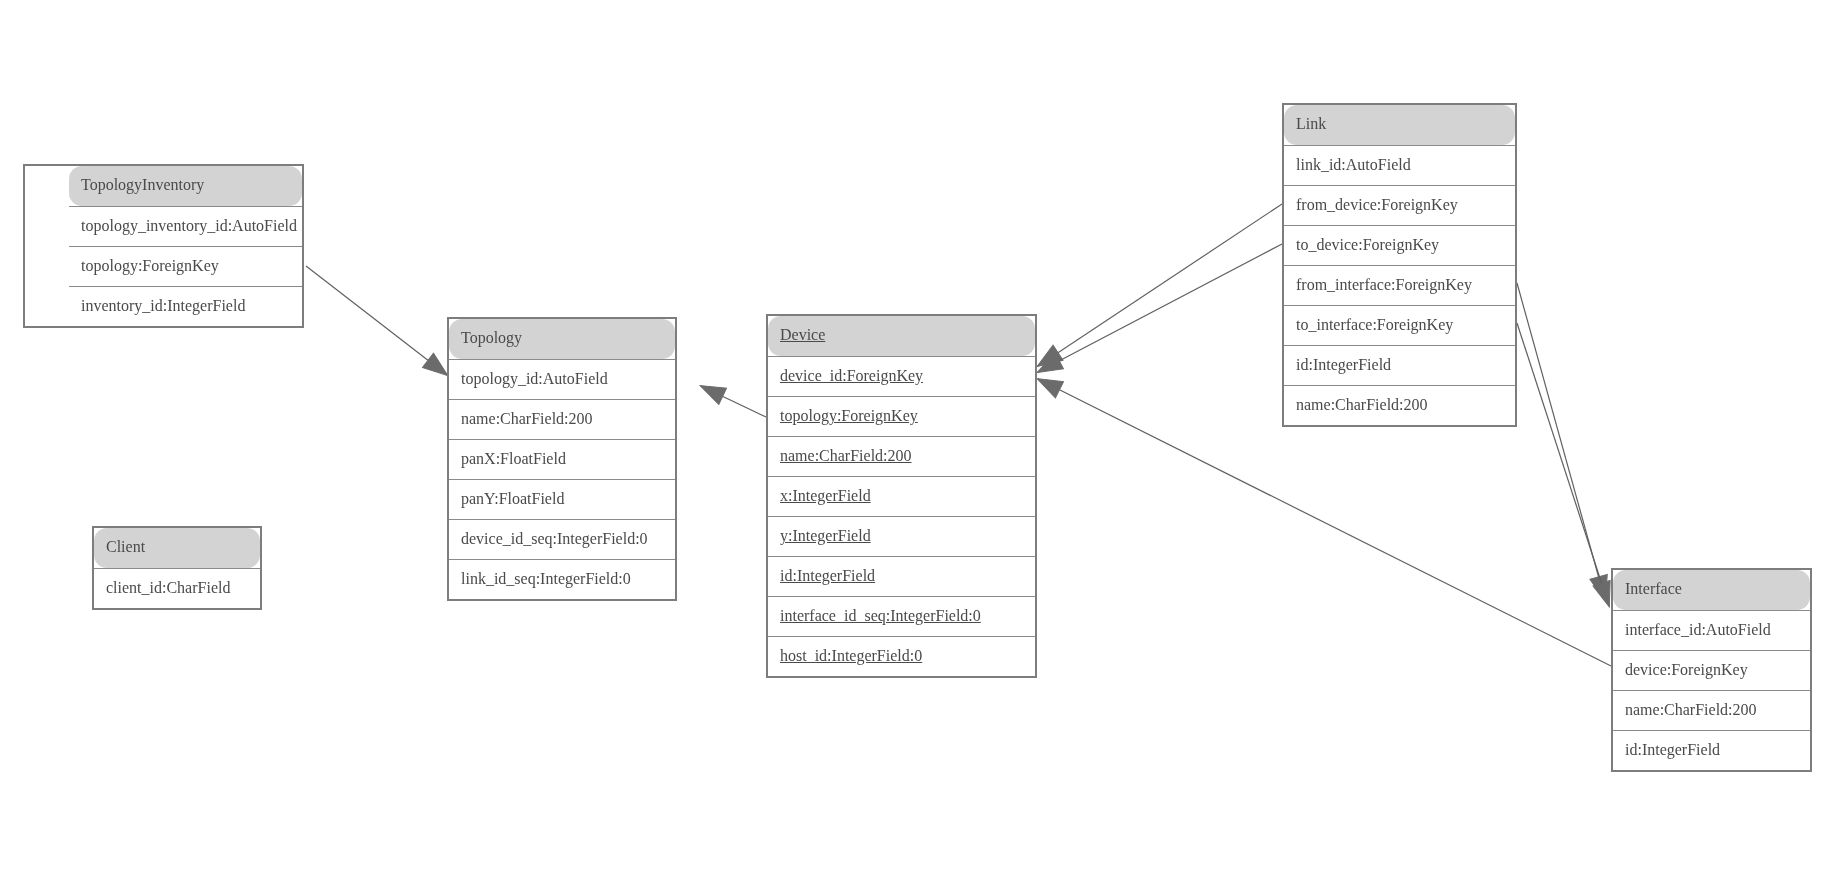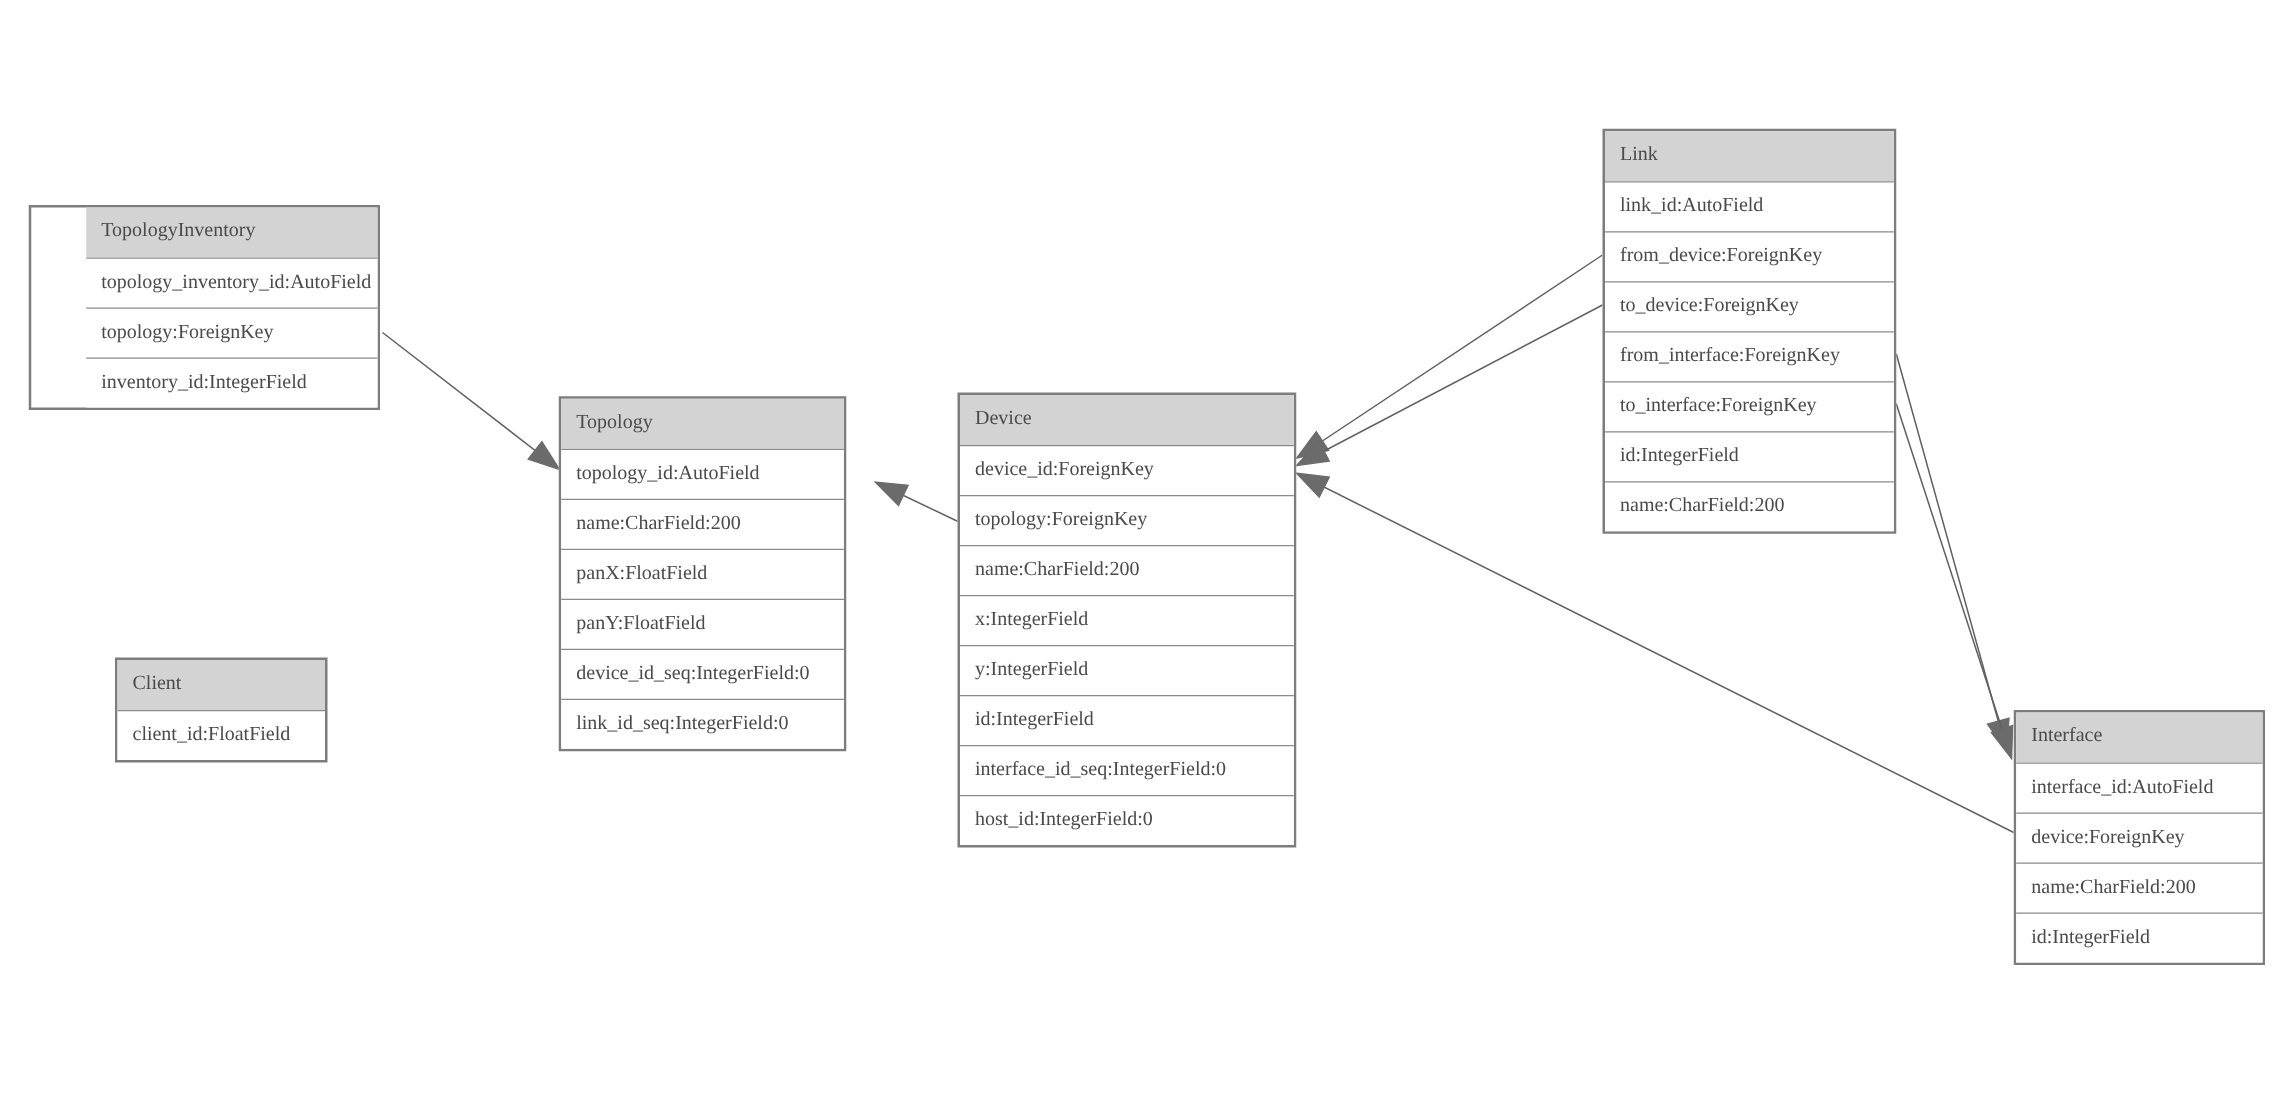--- a/index.html
+++ b/index.html
@@ -41,20 +41,21 @@
     font-size:16px;
   }
   .table-header{
     box-sizing:border-box;
     height:40px;
     line-height:38px;
     padding-left:12px;
     background:var(--header-fill);
     white-space:nowrap;
     overflow:hidden;
+    border-radius:13px;
   }
   .table-row{
     box-sizing:border-box;
     height:40px;
     line-height:38px;
     padding-left:12px;
     border-top:1px solid var(--sep);
     background:var(--row-fill);
     white-space:nowrap;
     overflow:hidden;
@@ -91,23 +92,23 @@
         <div class="table-header">Topology</div>
         <div class="table-row">topology_id:AutoField</div>
         <div class="table-row">name:CharField:200</div>
         <div class="table-row">panX:FloatField</div>
         <div class="table-row">panY:FloatField</div>
         <div class="table-row">device_id_seq:IntegerField:0</div>
         <div class="table-row">link_id_seq:IntegerField:0</div>
       </div>
       <div class="table" style="left: 92px; top: 526px; width: 170px;">
         <div class="table-header">Client</div>
-        <div class="table-row">client_id:FloatField</div>
+        <div class="table-row">client_id:CharField</div>
       </div>
-      <div class="table" style="left: 766px; top: 314px; width: 271px;">
+      <div class="table" style="left: 766px; top: 314px; width: 271px; text-decoration: underline;">
         <div class="table-header">Device</div>
         <div class="table-row">device_id:ForeignKey</div>
         <div class="table-row">topology:ForeignKey</div>
         <div class="table-row">name:CharField:200</div>
         <div class="table-row">x:IntegerField</div>
         <div class="table-row">y:IntegerField</div>
         <div class="table-row">id:IntegerField</div>
         <div class="table-row">interface_id_seq:IntegerField:0</div>
         <div class="table-row">host_id:IntegerField:0</div>
       </div>

